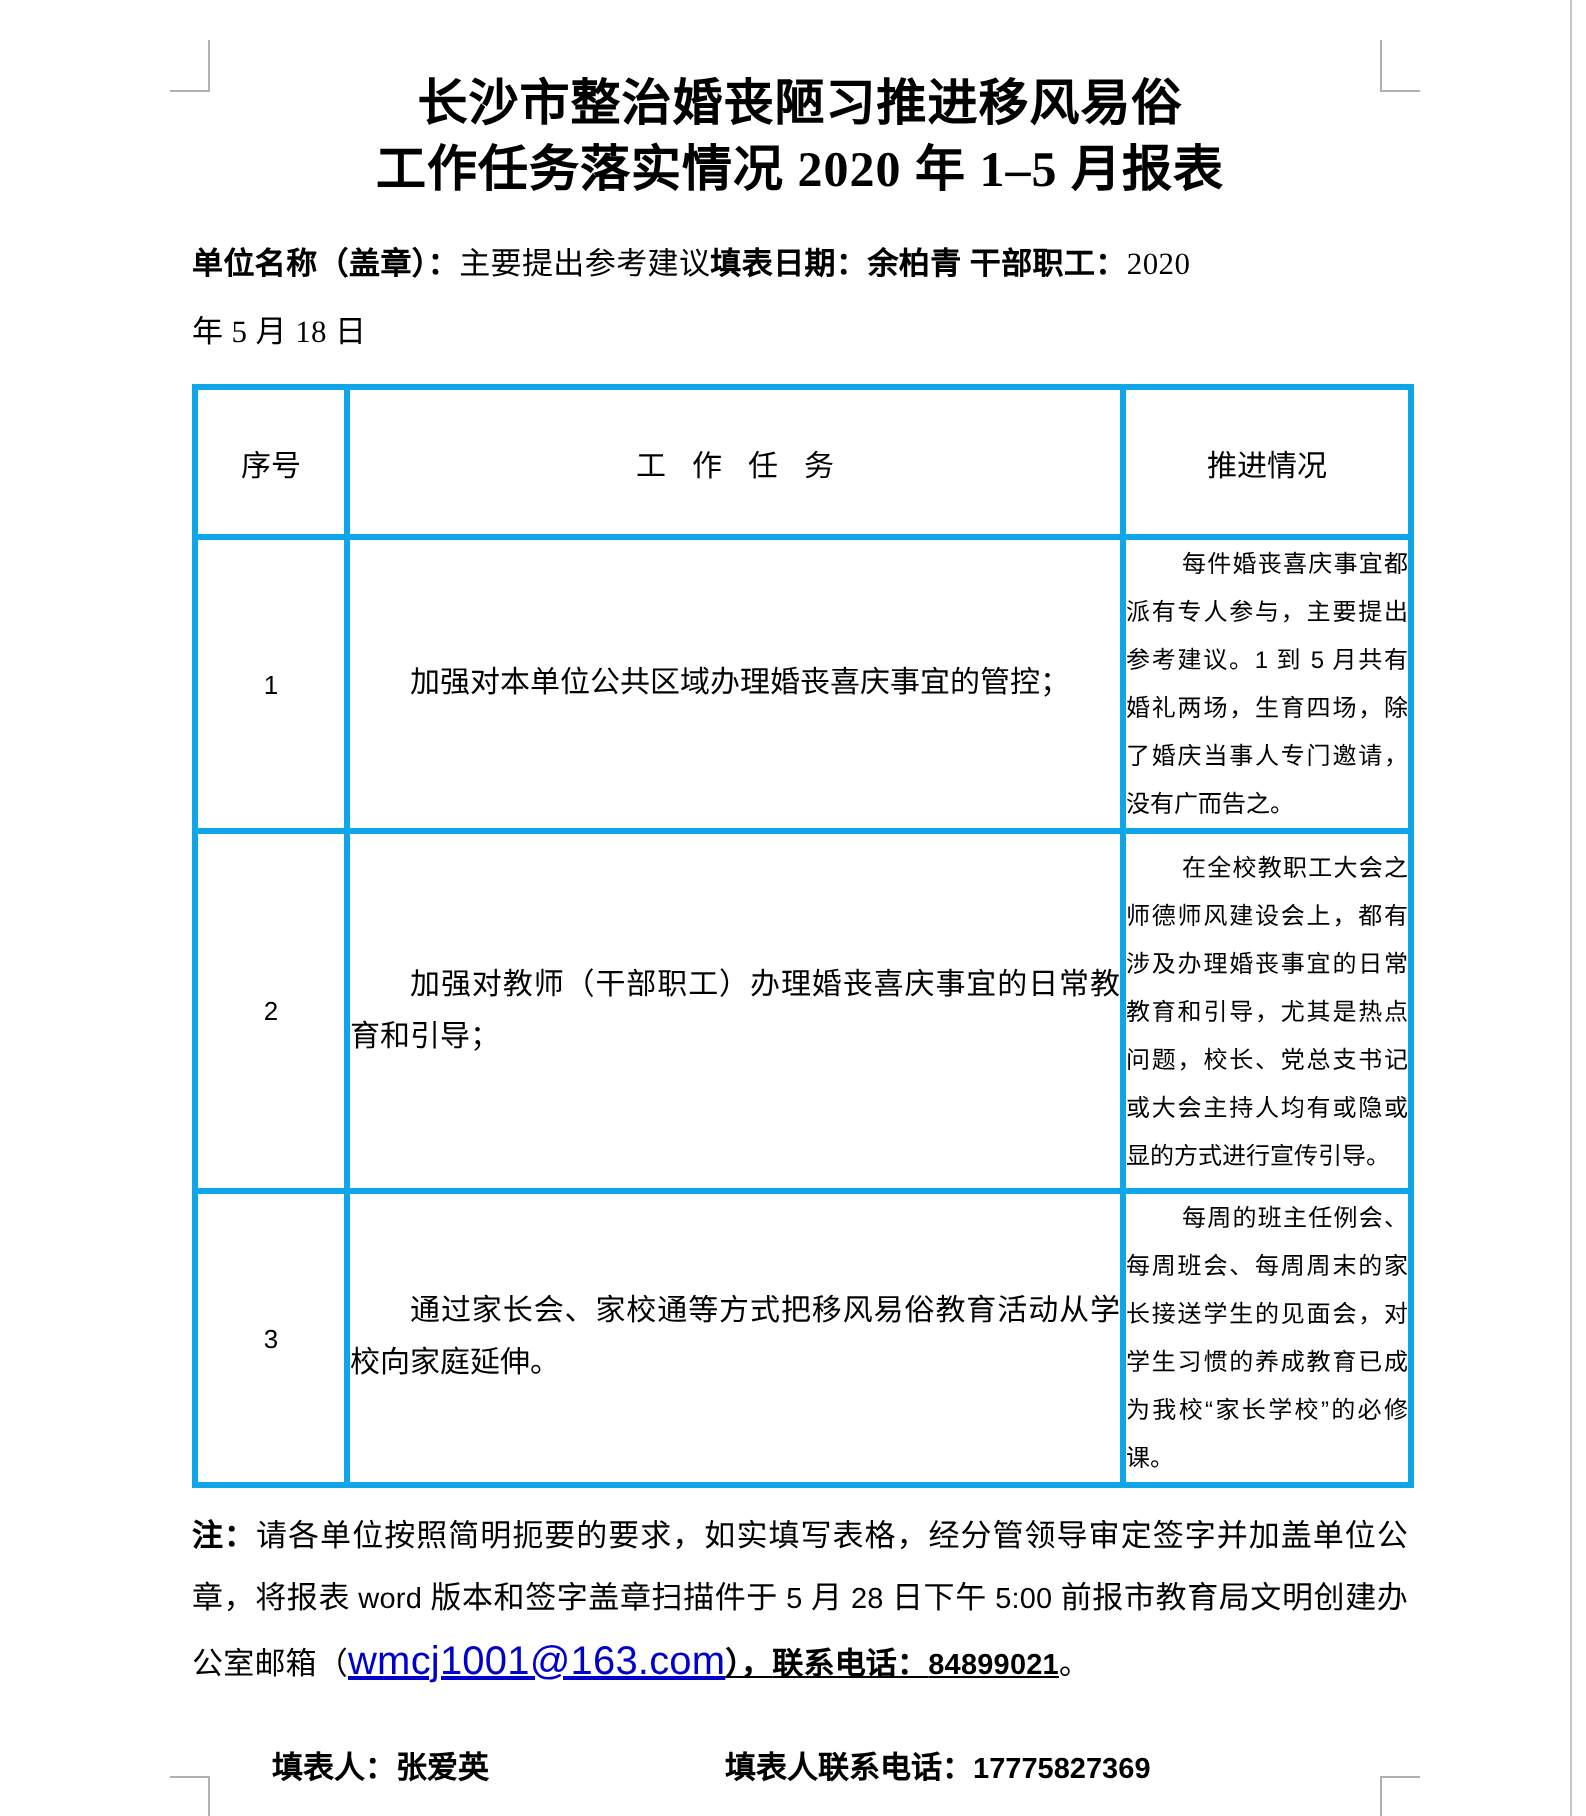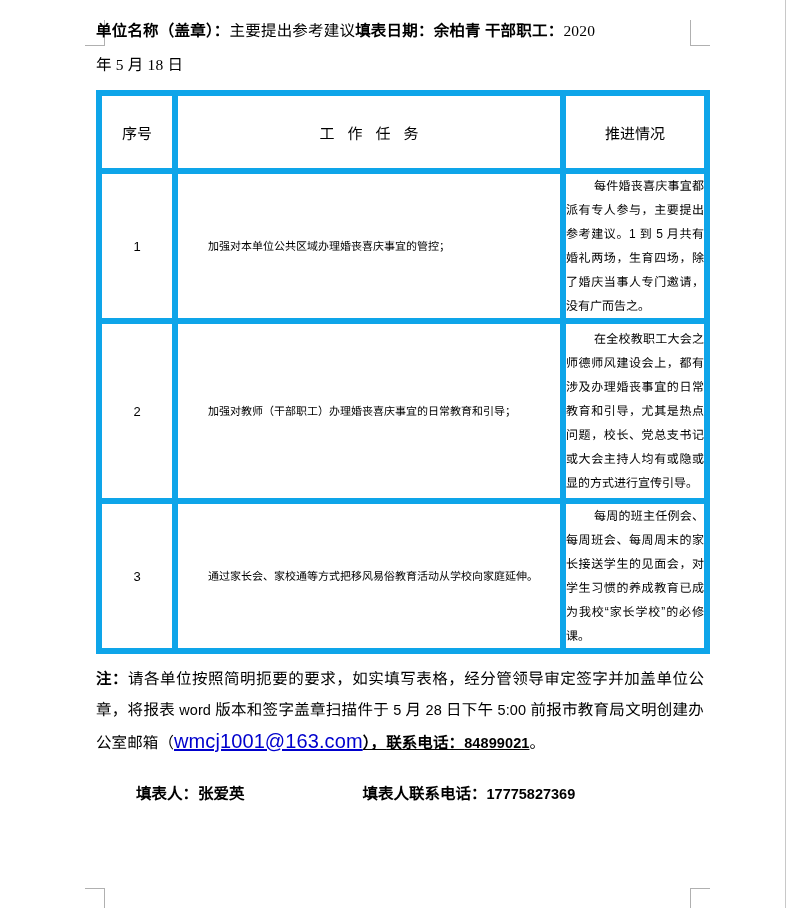--- a/index.html
+++ b/index.html
@@ -75,21 +75,21 @@
 
   
   .report-table {
     margin-top: 8px;
     border-collapse: collapse;
     table-layout: fixed;
     width: 608px;
     border: 2px solid #000000;
   }
   .report-table td, .report-table th {
-    border: 6px solid #0ea5e9;
+    border: 3px solid #0ea5e9;
     padding: 0;
     vertical-align: middle;
     font-weight: normal;
   }
   .col-no   { width: 76px; }
   .col-task { width: 388px; }
   .col-prog { width: 144px; }
 
   .th-cell {
     text-align: center;
@@ -102,21 +102,21 @@
     padding-left: 13px;
     display: inline-block;
   }
 
   .cell-no {
     text-align: center;
     font-size: 13px;
     font-family: "Liberation Sans", "DejaVu Sans", sans-serif;
   }
   .cell-task {
-    font-size: 11px;
+    font-size: 15px;
     line-height: 26px;
     padding: 6px 10px 6px 10px;
     text-indent: 30px;
     text-align: justify;
     font-family: Liberation Serif, serif;
   }
   .cell-prog {
     font-size: 12px;
     line-height: 24px;
     padding: 5px 7px 5px 7px;
@@ -172,20 +172,24 @@
 <div class="page-canvas">
 
   <div class="crop-mark crop-tl"></div>
   <div class="crop-mark crop-tr"></div>
   <div class="crop-mark crop-bl"></div>
   <div class="crop-mark crop-br"></div>
   <div class="page-edge-right"></div>
 
   <div class="doc">
 
+    <div class="doc-title">
+      <span class="tline">长沙市整治婚丧陋习推进移风易俗</span>
+      <span class="tline">工作任务落实情况 2020 年 1–5 月报表</span>
+    </div>
 
     <div class="meta-block">
       <span>单位名称（盖章）：</span><span class="meta-val">主要提出参考建议</span><span>填表日期：</span><span>余柏青</span>&nbsp;<span>干部职工：</span><span class="meta-val">2020</span><br><span class="meta-val">年 5 月 18 日</span>
     </div>
 
     <table class="report-table">
       <colgroup>
         <col class="col-no">
         <col class="col-task">
         <col class="col-prog">

